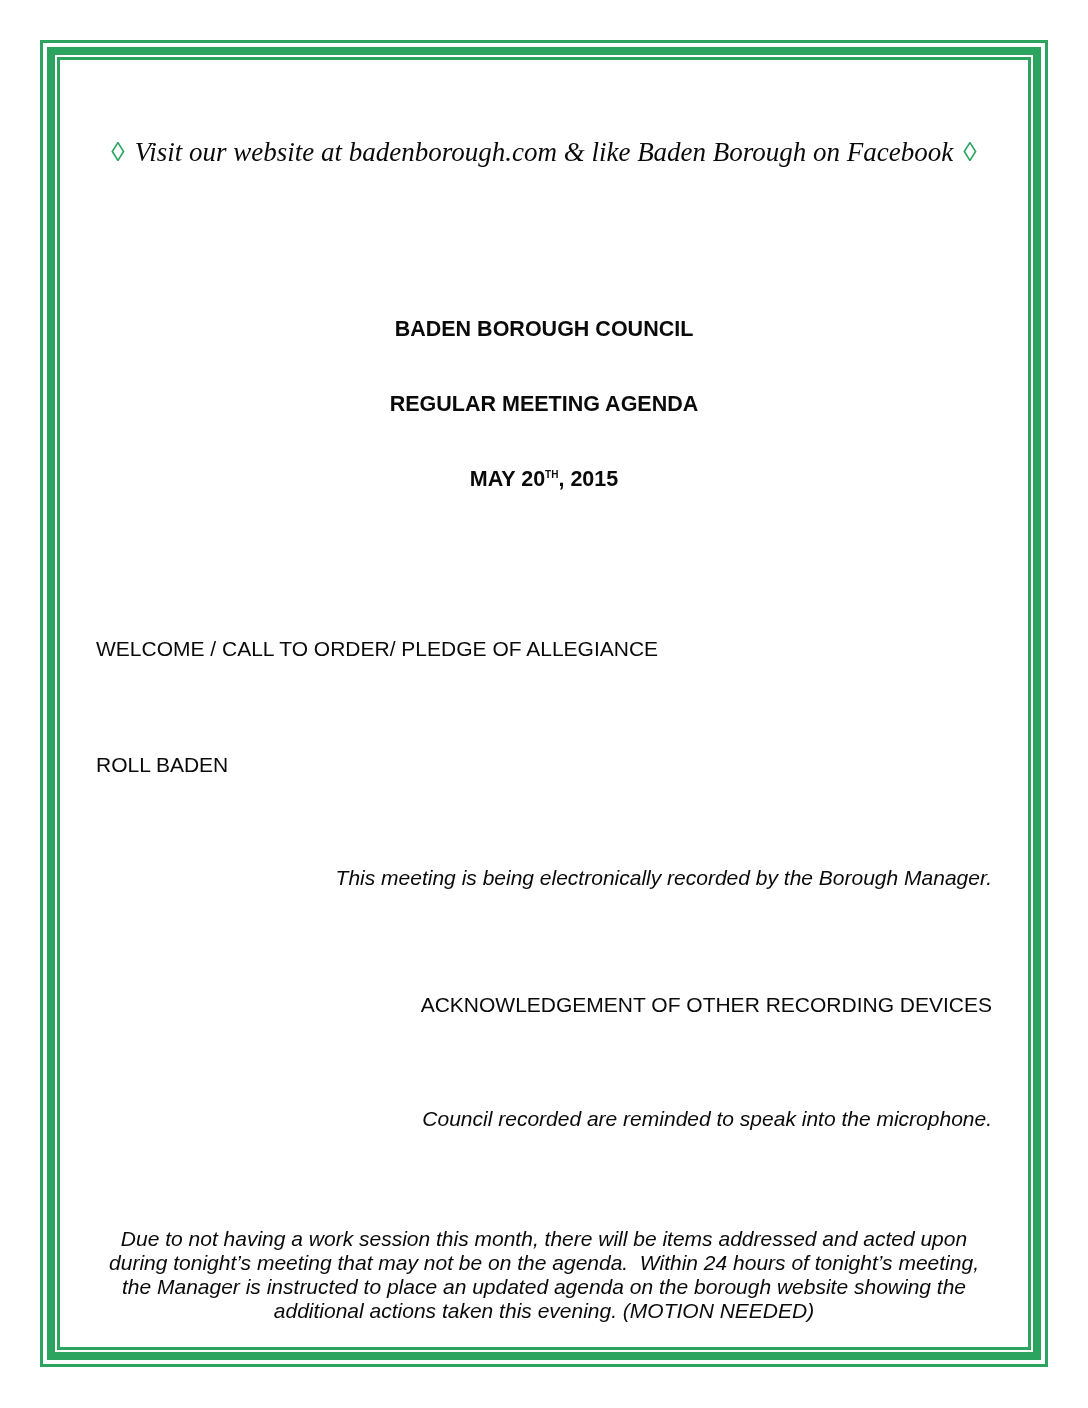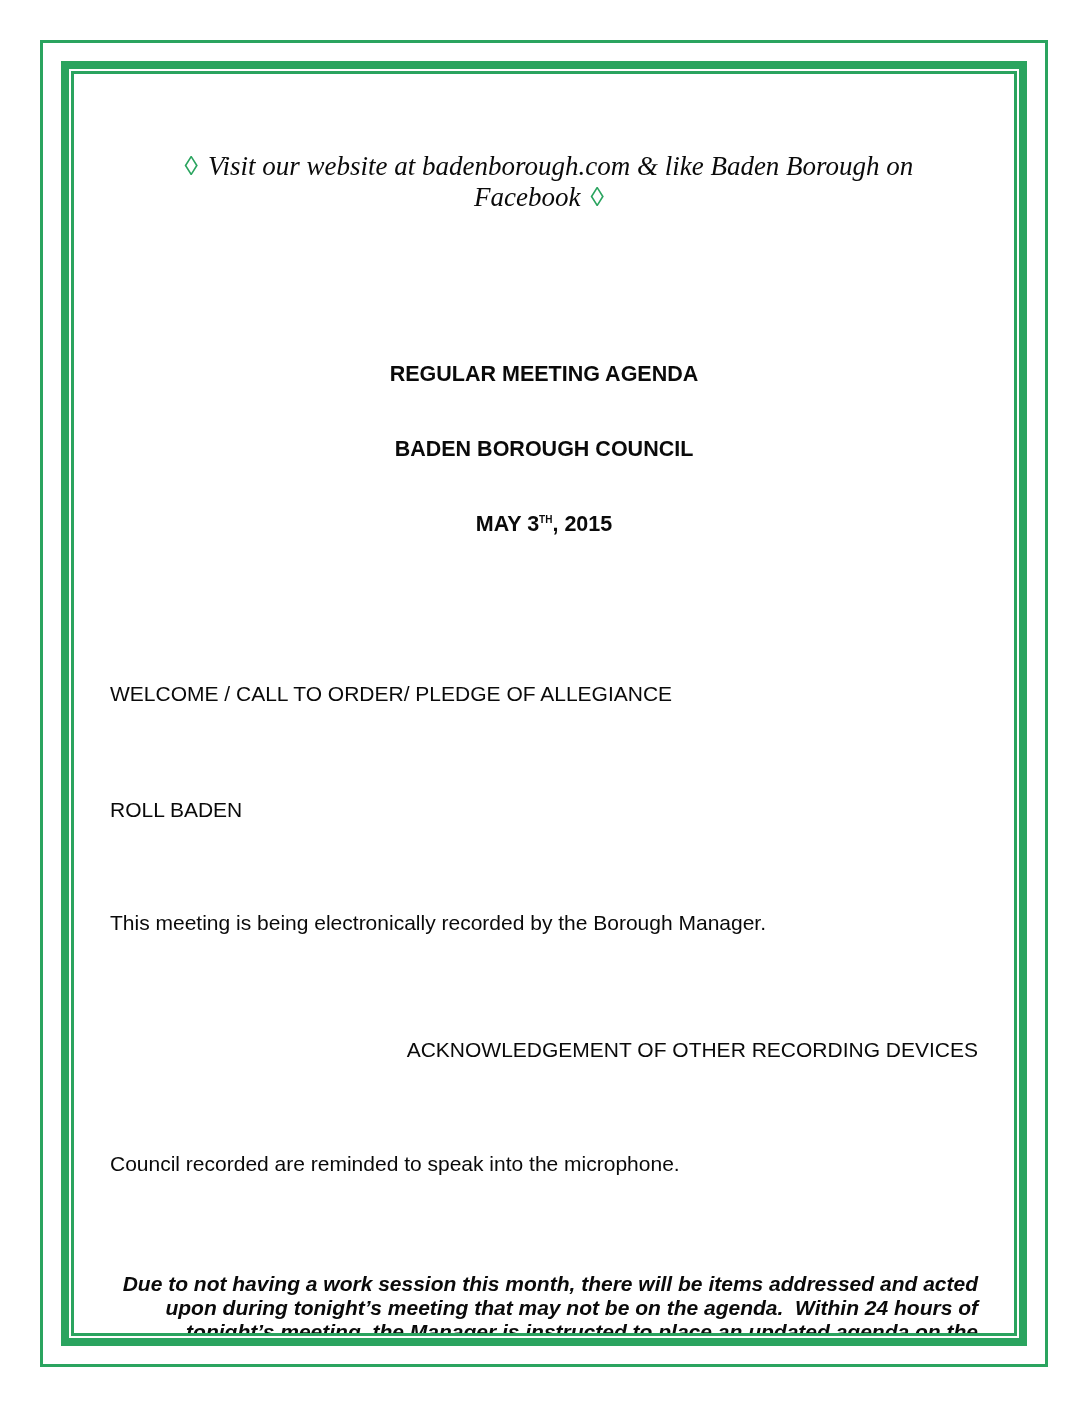--- a/index.html
+++ b/index.html
@@ -11,21 +11,21 @@
     color: var(--ink);
     font-family: "Liberation Sans", sans-serif;
   }
   .page { position: relative; width: 1088px; height: 1408px; background:#fff; }
 
   
   .frame-outer {
     position: absolute; left: 40px; top: 40px;
     width: 1008px; height: 1327px;
     border: 3px solid var(--green);
-    padding: 18px;
+    padding: 4px;
   }
   .frame-mid { width: 100%; height: 100%; border: 8px solid var(--green); padding: 2px; }
   .frame-inner { width: 100%; height: 100%; border: 3px solid var(--green); overflow: hidden; }
 
   .content {
     padding: 3px 36px 0 36px;
     font-size: 21px;
     line-height: 24px;
     white-space: pre-wrap;
   }
@@ -44,45 +44,45 @@
   .doc-title {
     text-align: center;
     font-weight: bold;
     font-size: 21.5px;
     line-height: 25px;
     margin-top: 27px;
   }
   sup { font-size: 10px; line-height: 0; vertical-align: super; }
 
   .h { font-weight: normal; }
-  .center-italic { text-align: left; }
-  .notice { text-align: right; font-style: italic; font-weight: bold; line-height: 24px; }
+  .center-italic { text-align: right; font-style: italic; }
+  .notice { text-align: center; font-style: italic; font-weight: normal; line-height: 24px; }
 
   .mt17 { margin-top: 17px !important; }
   .mt18 { margin-top: 18px !important; }
   .mt20 { margin-top: 20px !important; }
   .mt23 { margin-top: 23px !important; }
   .mt24 { margin-top: 24px !important; }
   .mt31 { margin-top: 31px !important; text-align: right; }
 </style>
 </head>
 <body>
 
 <div class="page">
   <div class="frame-outer">
     <div class="frame-mid">
       <div class="frame-inner">
         <div class="content">
 
           <p class="banner"><span class="diamond">◊</span><span>Visit our website at badenborough.com &amp; like Baden Borough on Facebook</span><span class="diamond">◊</span></p>
 
           <div class="doc-title">
+            <div>BADEN BOROUGH COUNCIL</div>
             <div>REGULAR MEETING AGENDA</div>
-            <div>BADEN BOROUGH COUNCIL</div>
-            <div><span>MAY 3</span><sup>TH</sup><span>, 2015</span></div>
+            <div><span>MAY 20</span><sup>TH</sup><span>, 2015</span></div>
           </div>
 
           <p class="h mt23">WELCOME / CALL TO ORDER/ PLEDGE OF ALLEGIANCE</p>
 
           <p class="h mt20">ROLL BADEN</p>
 
           <p class="center-italic mt17">This meeting is being electronically recorded by the Borough Manager.</p>
 
           <p class="h mt31">ACKNOWLEDGEMENT OF OTHER RECORDING DEVICES</p>
 

